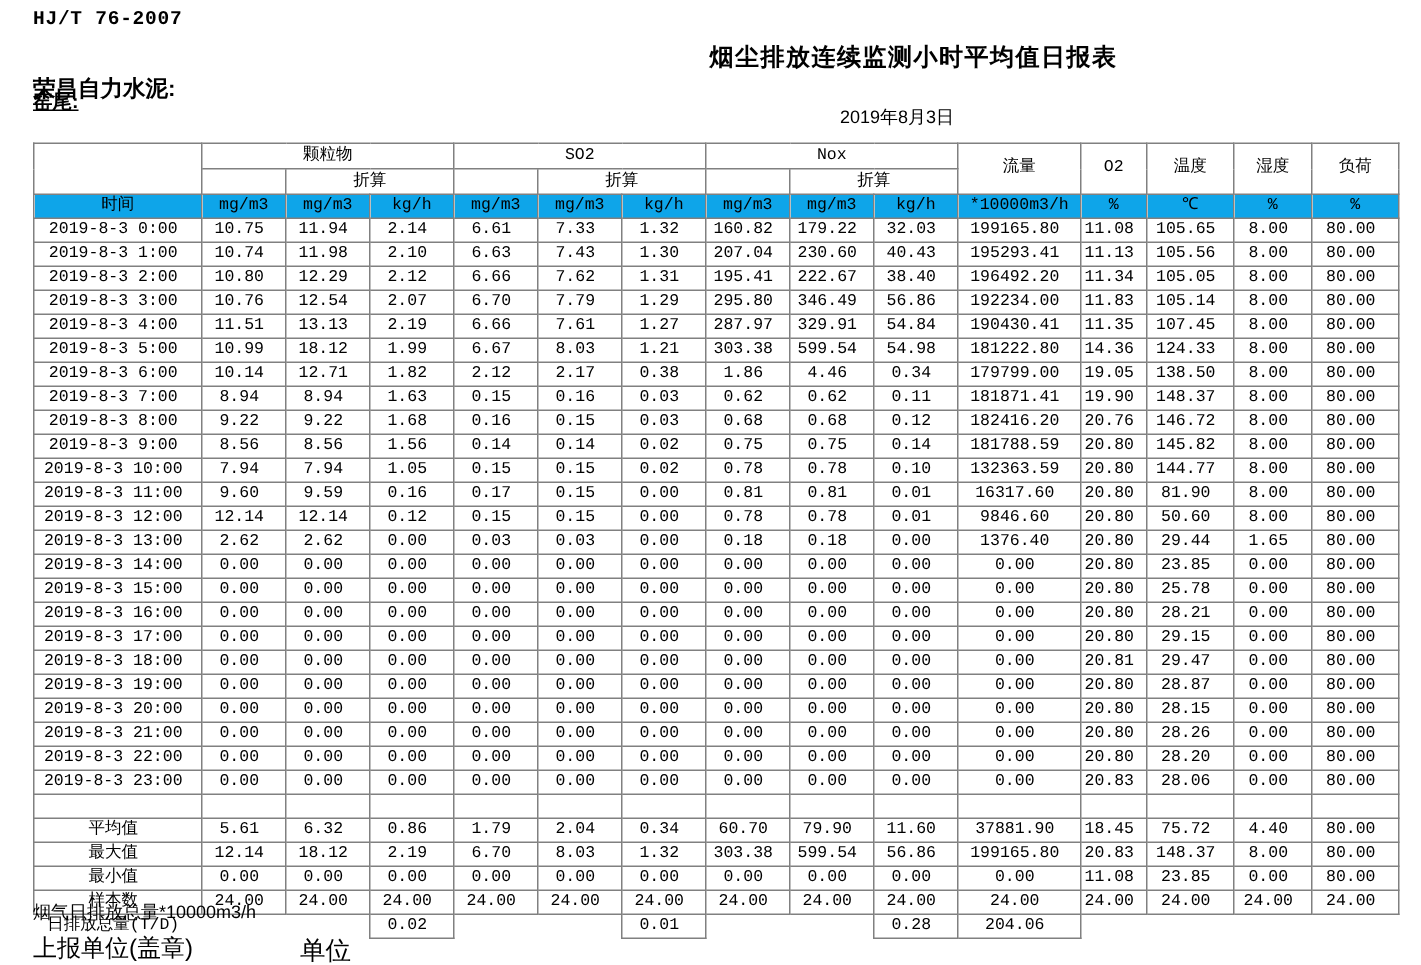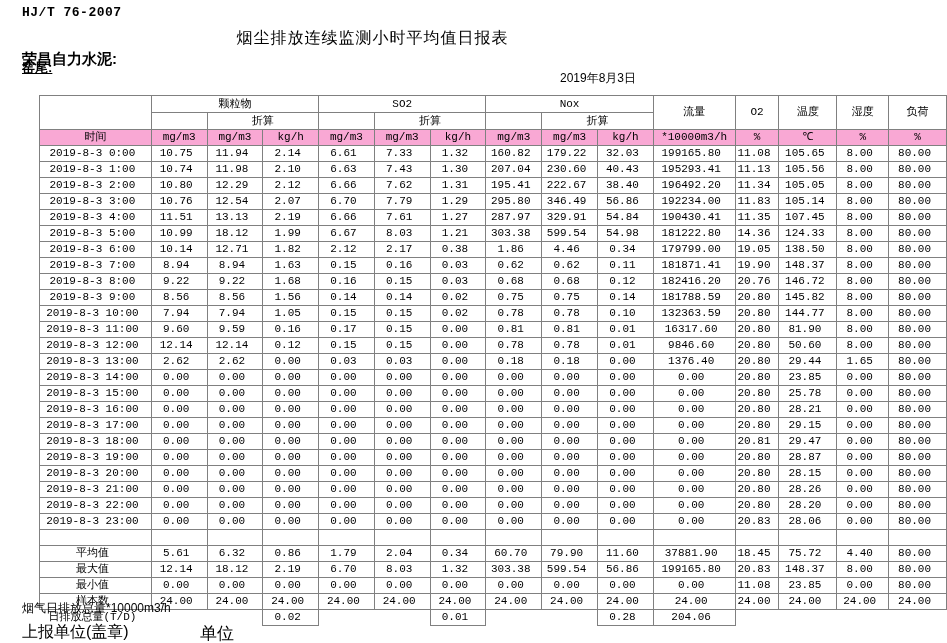--- a/index.html
+++ b/index.html
@@ -28,23 +28,23 @@
     font-family: "Liberation Mono", monospace;
     font-size: 13px;
     letter-spacing: 0.5px;
     font-weight: bold;
   }
   .doc-title {
     position: absolute;
     left: 0;
     top: 28px;
     width: 745px;
-    text-align: center;
+    text-align: right;
     font-size: 16px;
-    font-weight: normal;
+    font-weight: bold;
     letter-spacing: 1px;
   }
   .company {
     position: absolute;
     left: 22px;
     top: 50px;
     font-size: 15px;
     font-weight: bold;
   }
   .kiln {
@@ -56,21 +56,21 @@
     text-decoration: underline;
   }
   .report-date {
     position: absolute;
     left: 560px;
     top: 70px;
     font-size: 12px;
   }
   table.report {
     position: absolute;
-    left: 39px;
+    left: 22px;
     top: 95px;
     border-collapse: collapse;
     font-family: "Liberation Mono", monospace;
     font-size: 11px;
     table-layout: fixed;
   }
   table.report td, table.report th {
     border: 1px solid #808080;
     padding: 0;
     height: 15px;
@@ -84,21 +84,21 @@
     font-family: "Liberation Mono", monospace;
     font-size: 11px;
     height: 17px;
   }
   .sub-head {
     font-family: "Liberation Mono", monospace;
     font-size: 11px;
     height: 17px;
   }
   .unit-row td {
-    background: #f9a8d4;
+    background: #0ea5e9;
     height: 18px;
     line-height: 18px;
     font-size: 11px;
   }
   .time-col {
     width: 105px;
     text-align: right;
     padding-right: 6px !important;
   }
   .narrow { width: 56px; }

